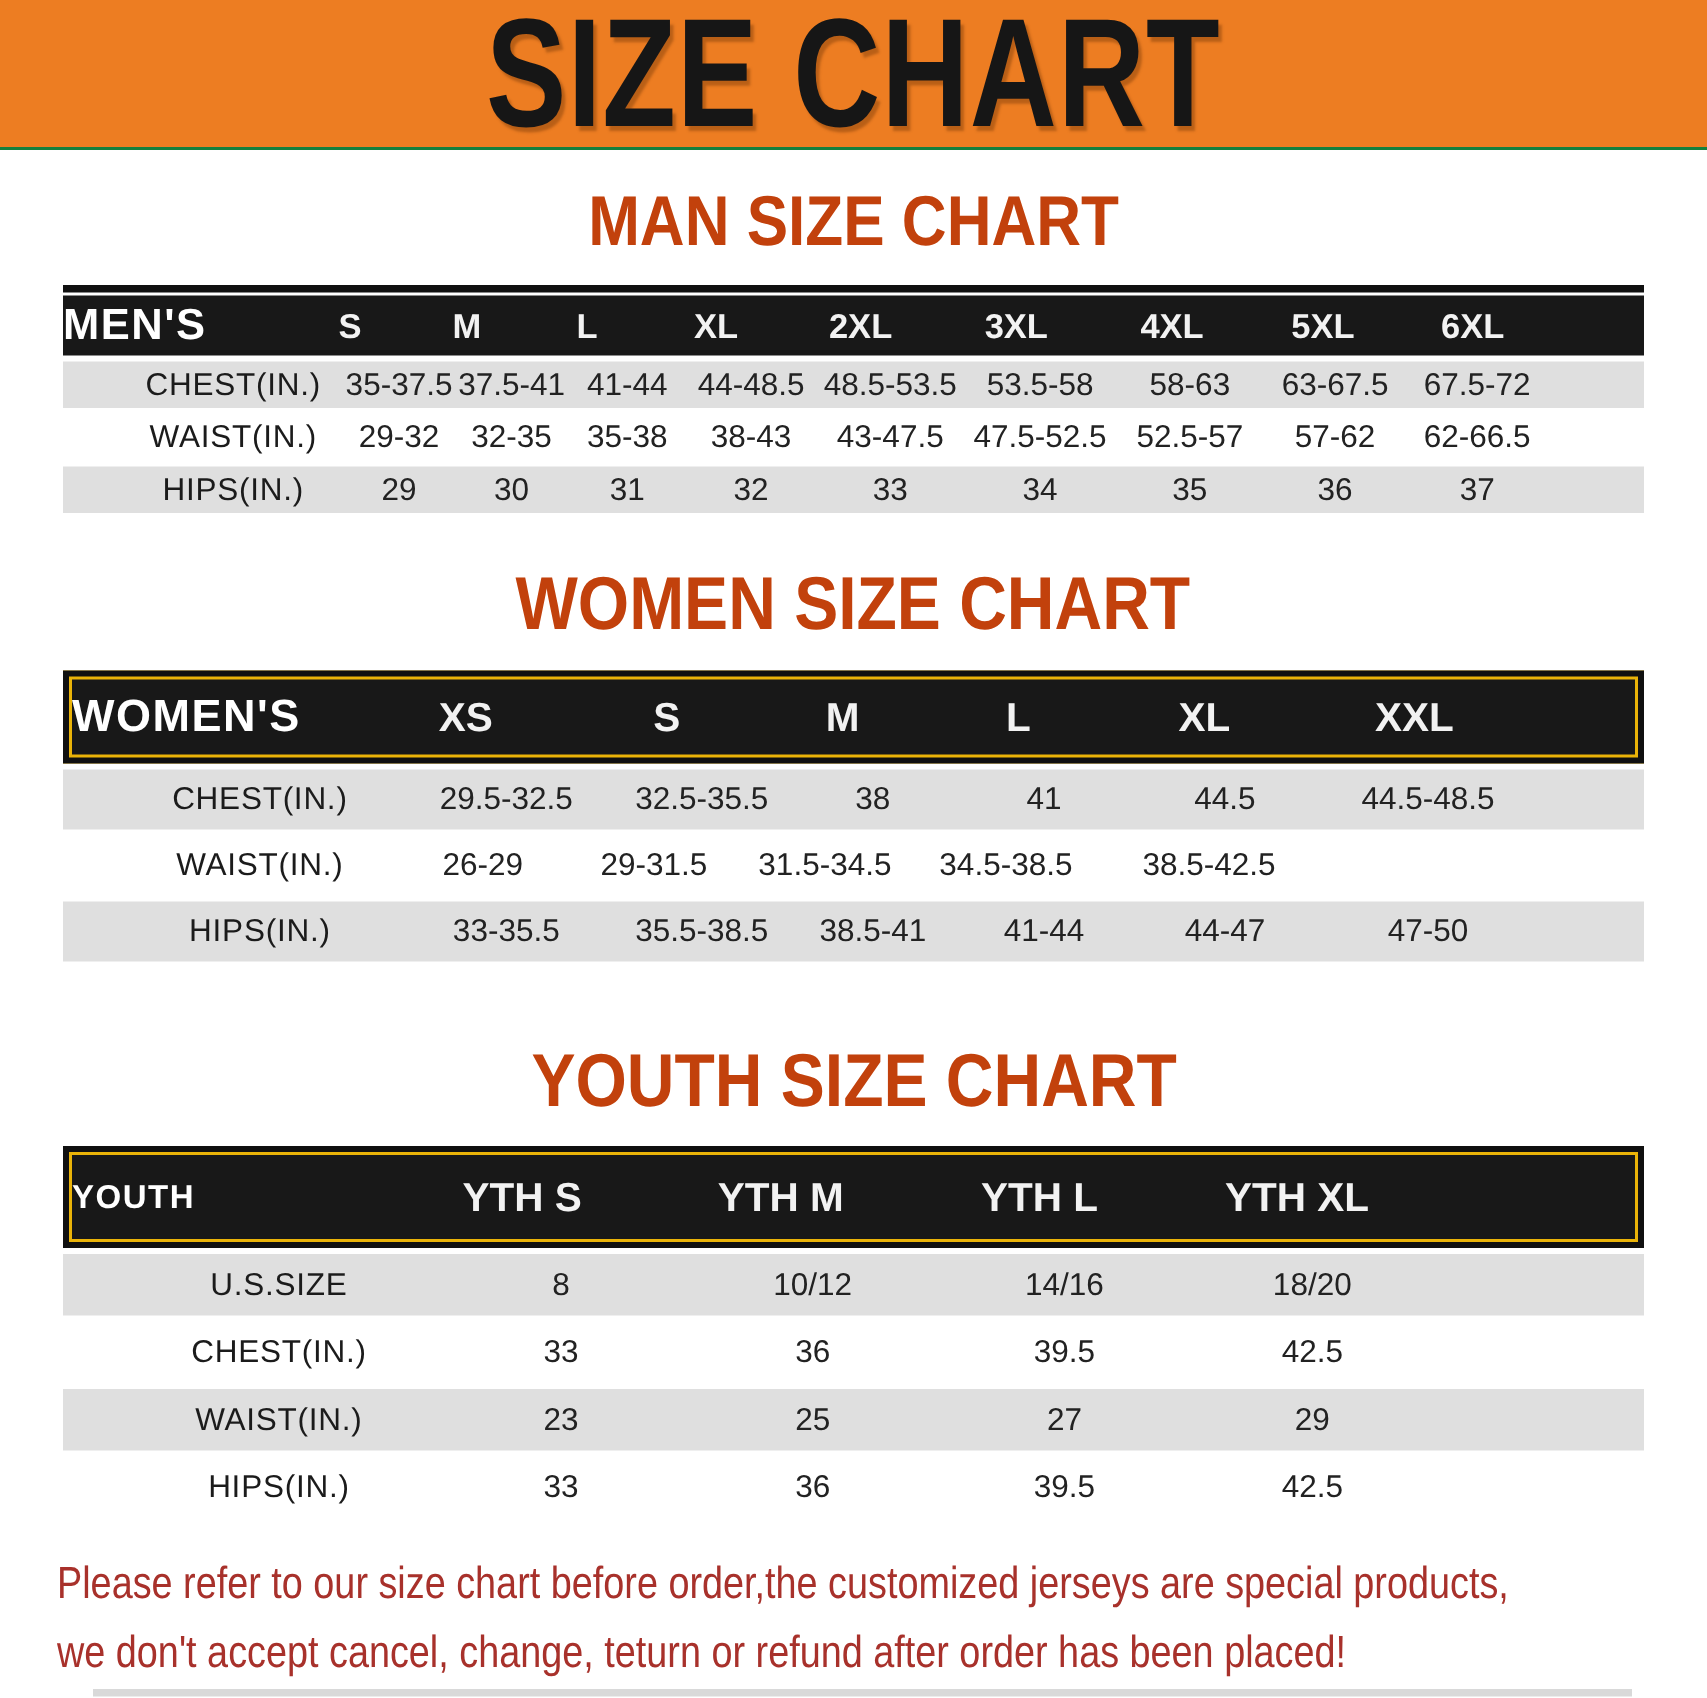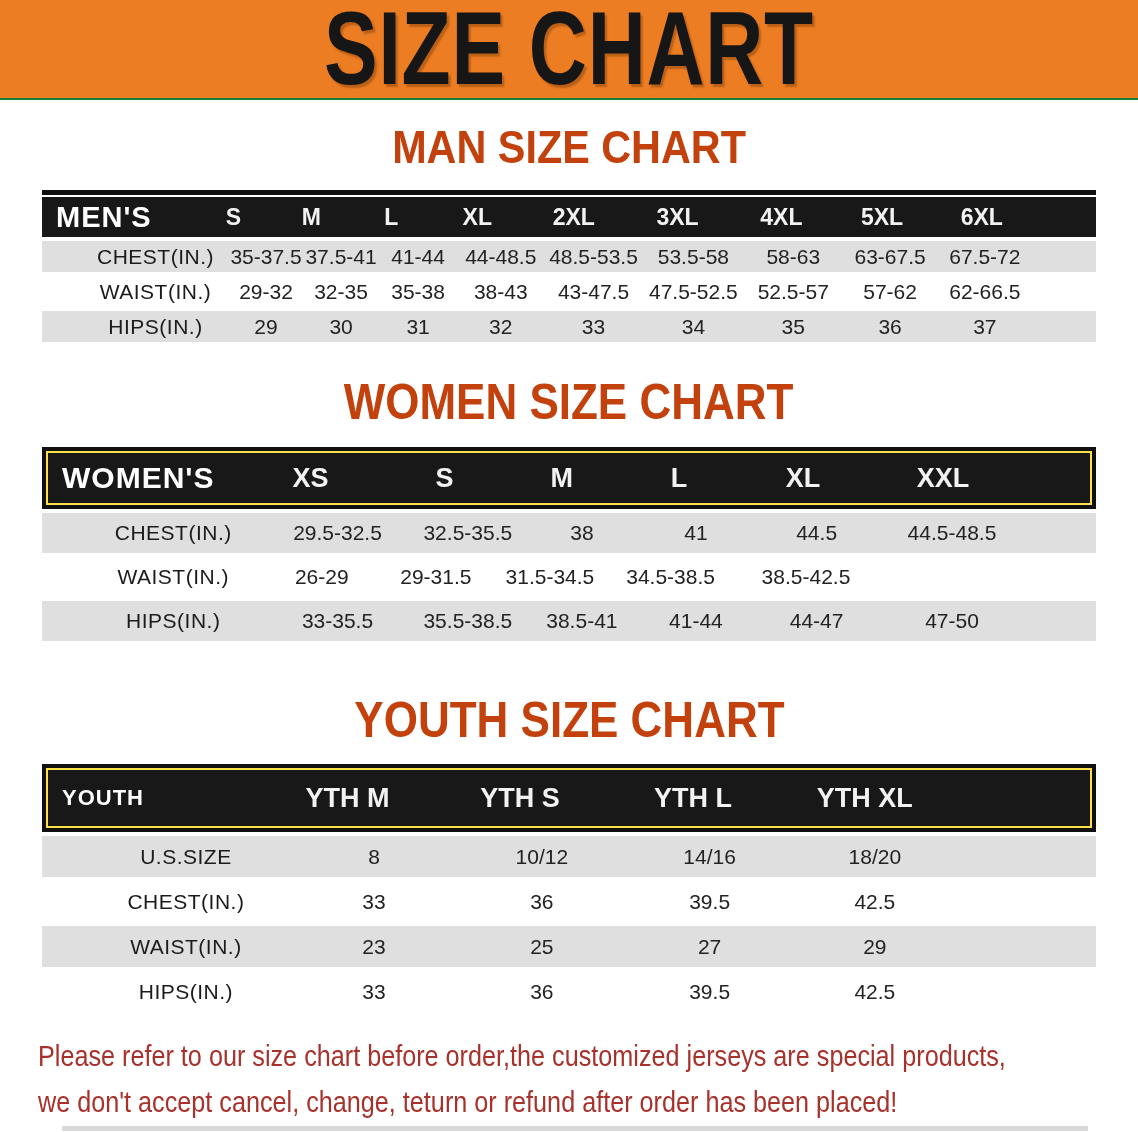--- a/index.html
+++ b/index.html
@@ -21,28 +21,28 @@
   .t-women { margin-top: 33px; font-size: 50px; line-height: 54px; }
   .t-youth { margin-top: 52px; font-size: 50px; line-height: 54px; }
 
   
   .tbl { margin-left: 42px; margin-right: 42px; }
   .tbl.men   { margin-top: 17px; }
   .tbl.women { margin-top: 18px; }
   .tbl.youth { margin-top: 17px; }
 
   .men   .thead { border-top: 5px solid #101010; padding-top: 2px; }
-  .women .thead, .youth .thead { border: 4px solid #101010; padding: 2px; background: #fde047; }
+  .women .thead, .youth .thead { border: 4px solid #101010; padding: 2px; background: #eab308; }
   .thead-inner { background: #181818; display: flex; align-items: stretch; }
   .men   .thead-inner { height: 40px; }
   .women .thead-inner { height: 50px; }
   .youth .thead-inner { height: 56px; }
 
   .cell { display: flex; align-items: center; justify-content: center; }
-  .grp  { justify-content: flex-start; padding-left: 14px; color: #ffffff; font-weight: bold; letter-spacing: 1px; }
+  .grp  { justify-content: flex-start; color: #ffffff; font-weight: bold; letter-spacing: 1px; }
   .men   .grp { font-size: 29px; }
   .women .grp { font-size: 30px; }
   .youth .grp { font-size: 22px; }
   .colh { color: #F2F2F2; font-weight: bold; }
   .men   .colh { font-size: 23px; }
   .women .colh { font-size: 27px; font-weight: 600; }
   .youth .colh { font-size: 27px; font-weight: 600; }
 
   .trow { display: flex; margin-top: 4px; background: #ffffff; padding-left: 40px; }
   .trow.gray { background: #DFDFDF; }
@@ -176,22 +176,22 @@
       <div class="cell c6 val">47-50</div>
     </div>
   </div>
 
   <h2 class="section-title t-youth"><span>YOUTH SIZE CHART</span></h2>
 
   <div class="tbl youth">
     <div class="thead">
       <div class="thead-inner">
         <div class="cell c0 grp">YOUTH</div>
+        <div class="cell c1 colh">YTH S</div>
         <div class="cell c2 colh">YTH M</div>
-        <div class="cell c1 colh">YTH S</div>
         <div class="cell c3 colh">YTH L</div>
         <div class="cell c4 colh">YTH XL</div>
       </div>
     </div>
     <div class="trow gray">
       <div class="cell c0 rlabel">U.S.SIZE</div>
       <div class="cell c1 val">8</div>
       <div class="cell c2 val">10/12</div>
       <div class="cell c3 val">14/16</div>
       <div class="cell c4 val">18/20</div>

